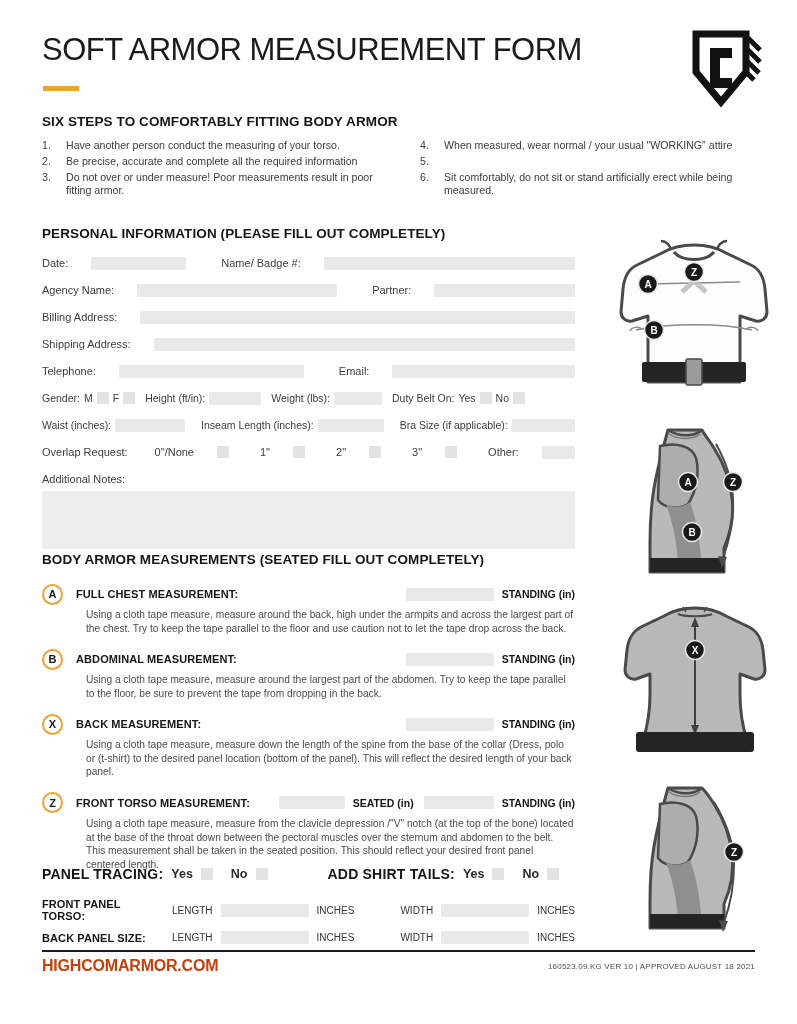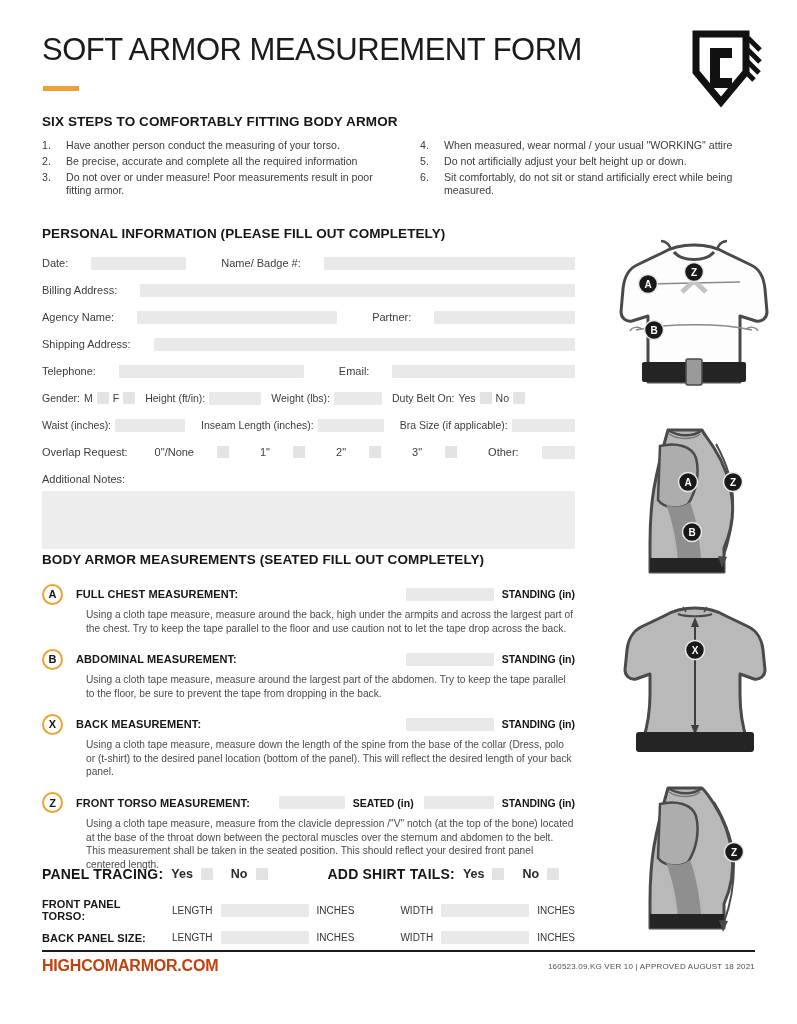--- a/index.html
+++ b/index.html
@@ -100,47 +100,46 @@
             <span>Do not over or under measure! Poor measurements result in poor fitting armor.</span>
           </div>
       </div>
       <div class="steps-col">
         <div class="step">
             <span class="step-num">4.</span>
             <span>When measured, wear normal / your usual "WORKING" attire</span>
           </div>
         <div class="step">
             <span class="step-num">5.</span>
-            <span>Do not artificially adjust your belt height up or down.</span>
           </div>
         <div class="step">
             <span class="step-num">6.</span>
             <span>Sit comfortably, do not sit or stand artificially erect while being measured.</span>
           </div>
       </div>
     </div>
   </section>
 
   <section class="sec personal">
     <h2 class="sec-h">PERSONAL INFORMATION (PLEASE FILL OUT COMPLETELY)</h2>
     <div class="rows">
       <div class="row">
         <span class="lbl">Date:</span>
         <span class="field w95"></span>
         <span class="lbl ml">Name/ Badge #:</span>
         <span class="field grow"></span>
       </div>
       <div class="row">
-        <span class="lbl">Billing Address:</span>
-        <span class="field grow"></span>
-      </div>
-      <div class="row">
         <span class="lbl">Agency Name:</span>
         <span class="field w200"></span>
         <span class="lbl ml">Partner:</span>
+        <span class="field grow"></span>
+      </div>
+      <div class="row">
+        <span class="lbl">Billing Address:</span>
         <span class="field grow"></span>
       </div>
       <div class="row">
         <span class="lbl">Shipping Address:</span>
         <span class="field grow"></span>
       </div>
       <div class="row">
         <span class="lbl">Telephone:</span>
         <span class="field w185"></span>
         <span class="lbl ml">Email:</span>

